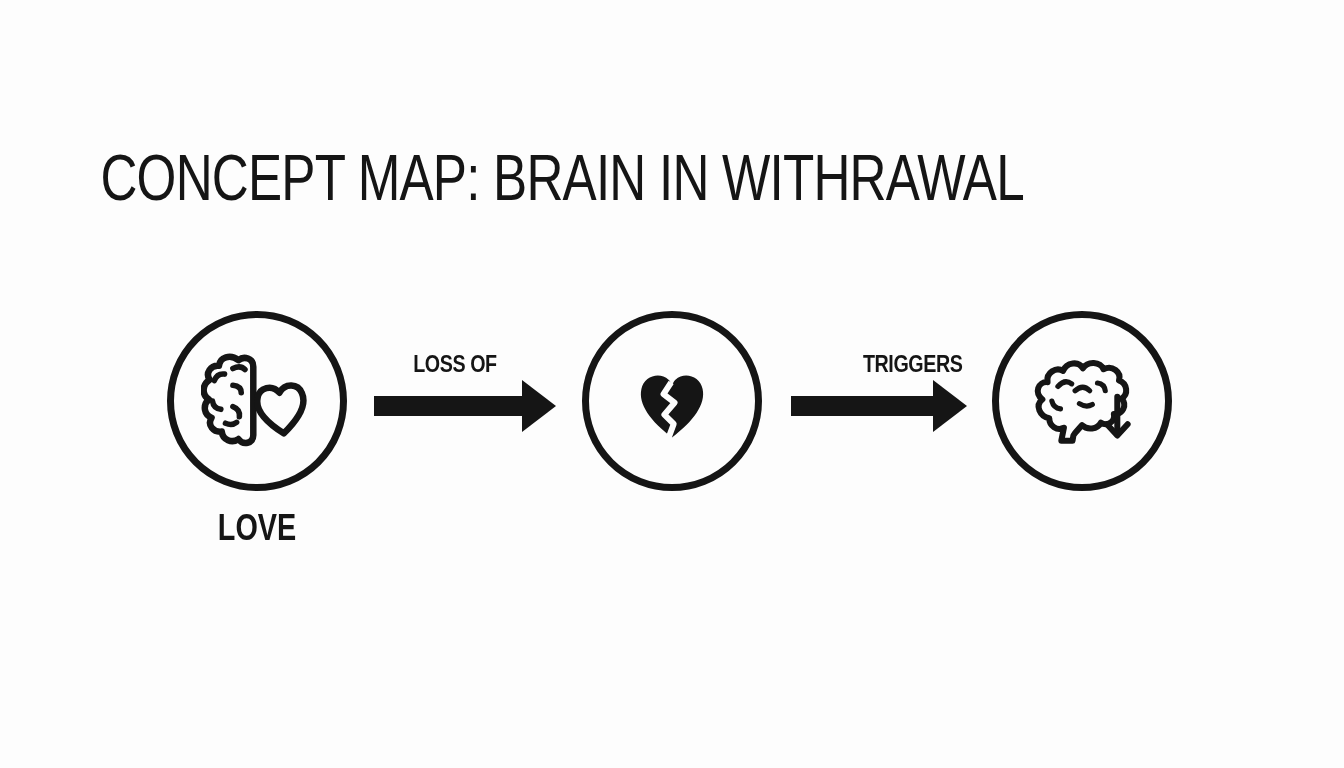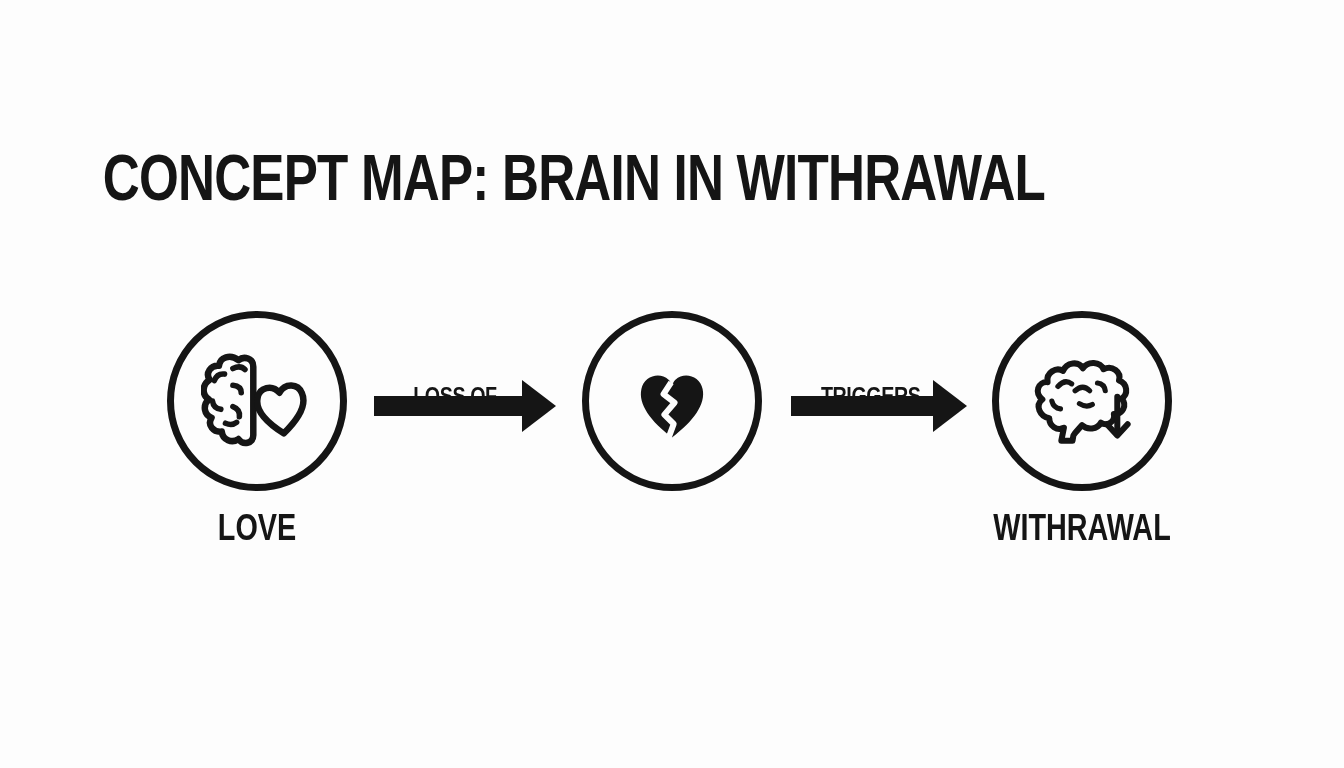--- a/index.html
+++ b/index.html
@@ -8,21 +8,21 @@
     background: #fdfdfd;
     overflow: hidden;
     position: relative;
     font-family: "Liberation Sans", sans-serif;
     color: #151515;
   }
   .stage { position: absolute; inset: 0; }
 
   .title {
     position: absolute; top: 146px; left: 0; width: 1112px;
-    text-align: center; font-size: 64px; font-weight: bold;
+    text-align: center; font-size: 64px; font-weight: normal;
     line-height: 64px; white-space: nowrap;
   }
   .title span {
     display: inline-block;
     transform: translateX(-15px) scaleX(0.8);
     letter-spacing: -1px;
   }
 
   .node {
     position: absolute; top: 311px;
@@ -41,25 +41,25 @@
     line-height: 44px; white-space: nowrap;
   }
   .node-label span { display: inline-block; transform: scaleX(0.8); }
   .label-love { left: 107px; }
   .label-breakup { left: 522px; }
   .label-withdrawal { left: 932px; }
 
   .edge-label {
     position: absolute; top: 352px; width: 300px;
     text-align: center; font-size: 24px; font-weight: bold;
-    line-height: 24px; white-space: nowrap; margin-top: 32px;
+    line-height: 24px; white-space: nowrap;
   }
   .edge-label span { display: inline-block; transform: scaleX(0.82); letter-spacing: -0.5px; }
   .edge-label-1 { left: 305px; }
-  .edge-label-2 { left: 721px; }
+  .edge-label-2 { left: 763px; }
 
   .arrow { position: absolute; top: 378px; }
   .arrow-1 { left: 374px; }
   .arrow-2 { left: 791px; }
 
   .ink-stroke { stroke: #151515; fill: none; stroke-linecap: round; stroke-linejoin: round; }
   .ink-fill { fill: #151515; }
 </style>
 </head>
 <body>
@@ -103,23 +103,20 @@
       <g>
         <path class="ink-stroke" stroke-width="7" d="M106 52 L106 95"></path>
         <path class="ink-stroke" stroke-width="7" d="M94 84 L106 97 L118 84"></path>
       </g>
     </svg>
   </div>
 
   <div class="node-label label-love">
     <span>LOVE</span>
   </div>
-  <div class="node-label label-withdrawal">
-    <span>WITHRAWAL</span>
-  </div>
 
   <div class="edge-label edge-label-1">
     <span>LOSS OF</span>
   </div>
   <div class="arrow arrow-1">
     <svg width="182" height="56" viewBox="0 0 182 56">
       <rect class="ink-fill" x="0" y="18" width="150" height="20"></rect>
       <polygon class="ink-fill" points="148,2 182,28 148,54"></polygon>
     </svg>
   </div>

